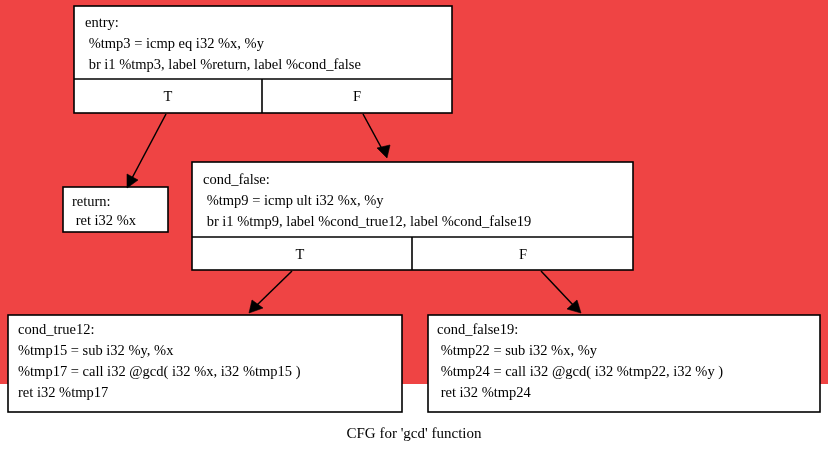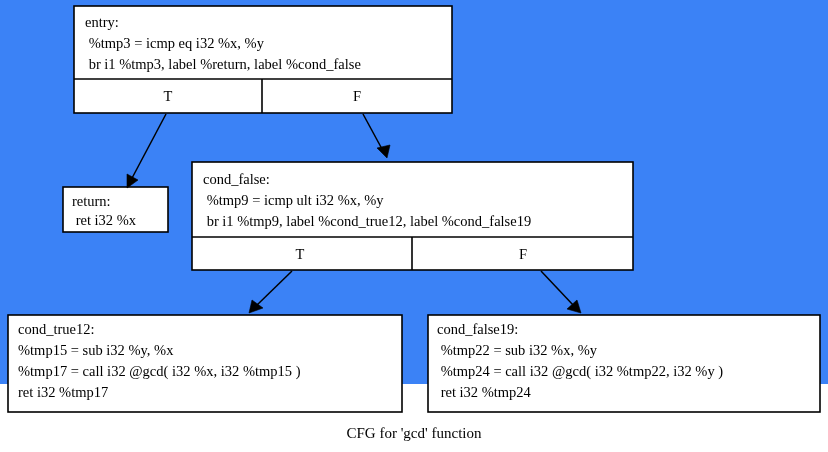--- a/index.html
+++ b/index.html
@@ -12,21 +12,21 @@
     width: 828px;
     height: 452px;
     overflow: hidden;
     font-family: "Liberation Serif", "DejaVu Serif", serif;
     color: #000000;
   }
   #graph-root {
     position: relative;
     width: 828px;
     height: 384px;
-    background: #3b82f6;
+    background: #ef4444;
   }
   svg.cfg-canvas {
     position: absolute;
     top: 0;
     left: 0;
     width: 828px;
     height: 452px;
     display: block;
   }
   .node-box {

